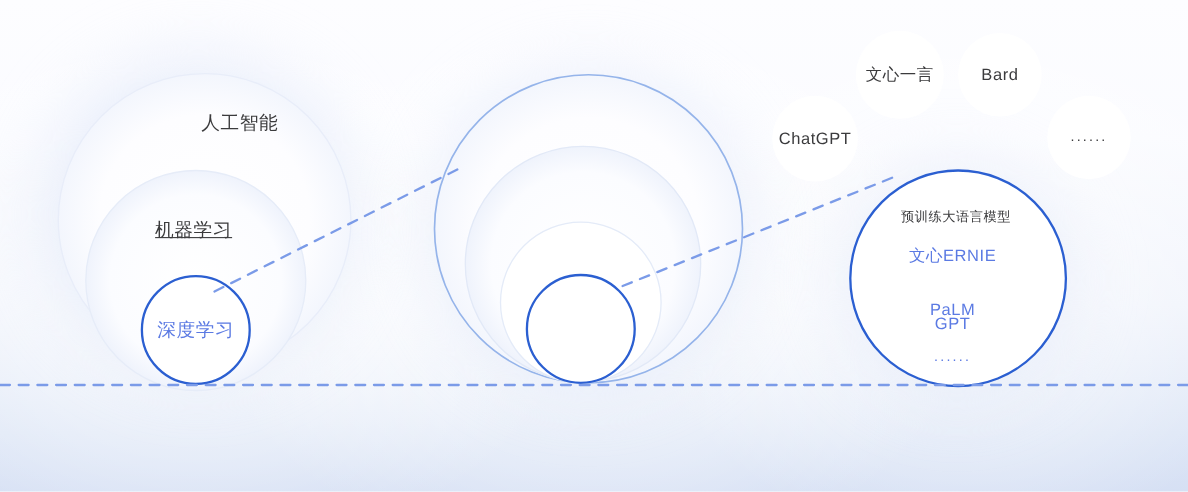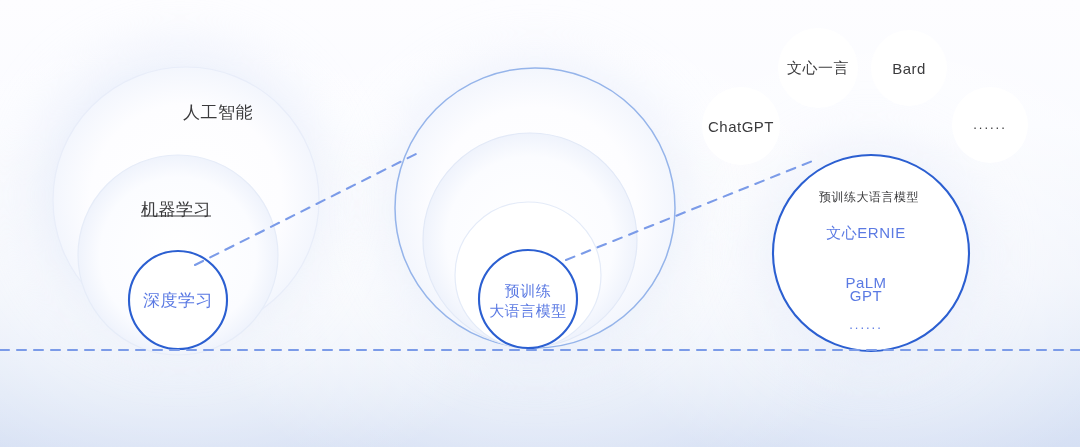--- a/index.html
+++ b/index.html
@@ -95,24 +95,20 @@
       <line x1="195" y1="265" x2="420" y2="152" stroke-width="2.1" stroke-dasharray="9 8"></line>
       <line x1="566" y1="260" x2="815" y2="160" stroke-width="2.1" stroke-dasharray="9 8"></line>
       <line x1="0" y1="350" x2="1080" y2="350" stroke-width="2.1" stroke-dasharray="9 8"></line>
     </g>
   </svg>
 
   <div class="label dark f17" style="left:186px; top:112px;margin-left:32px;">人工智能</div>
   <div class="label dark f17" style="left:176px; top:209px;text-decoration:underline;">机器学习</div>
   <div class="label blue f17" style="left:178px; top:300px;">深度学习</div>
 
-  <div class="label blue f15 lh" style="left:528px; top:301px;">
-    <div>预训练</div>
-    <div>大语言模型</div>
-  </div>
 
   <div class="label dark f16" style="left:869px; top:197px;">预训练大语言模型</div>
   <div class="label blue f15" style="left:866px; top:233px;">文心ERNIE</div>
   <div class="label blue f15" style="left:866px; top:256px;margin-top:26px;">PaLM</div>
   <div class="label blue f15" style="left:866px; top:295px;">GPT</div>
   <div class="label blue f13 ell" style="left:866px; top:324px;">......</div>
 
   <div class="label dark f15" style="left:741px; top:126px;">ChatGPT</div>
   <div class="label dark f15" style="left:818px; top:68px;">文心一言</div>
   <div class="label dark f15" style="left:909px; top:68px;">Bard</div>

